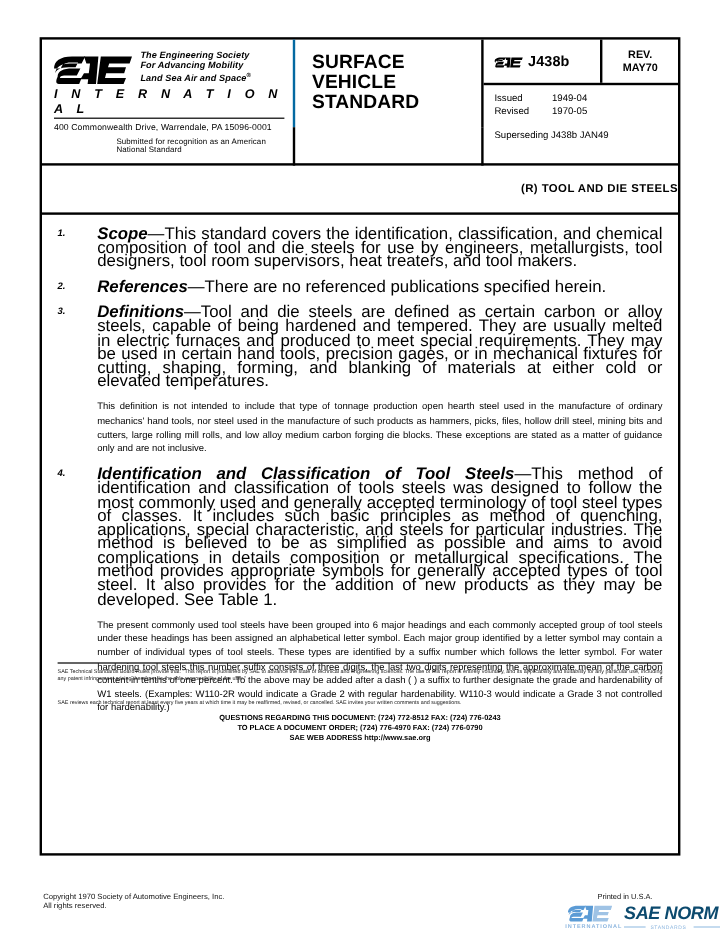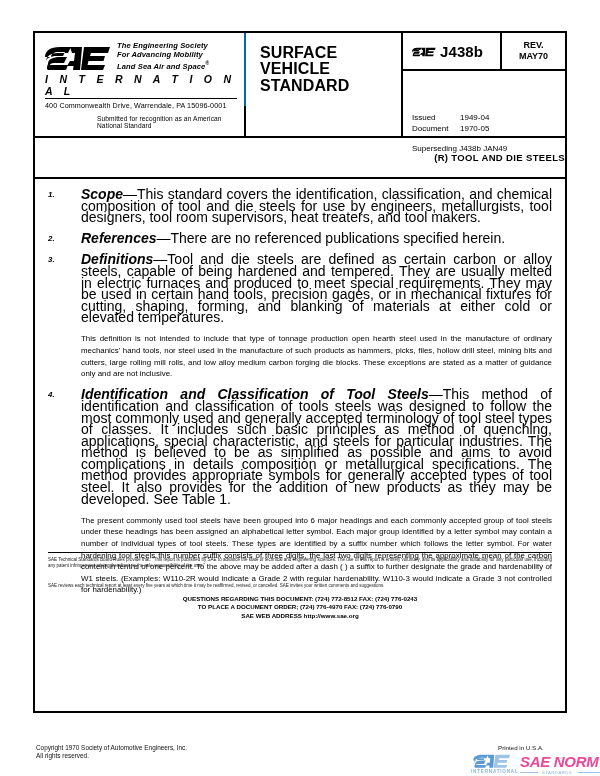--- a/index.html
+++ b/index.html
@@ -158,21 +158,21 @@
   .hdr-num {
     flex: 1 1 auto;
     display: flex;
     align-items: center;
     padding-left: 9px;
     box-sizing: border-box;
     border-right: 2px solid #000;
   }
   .hdr-num .mini-mark { width: 24px; height: 11px; flex: none; }
   .hdr-num .num-txt {
-    font-size: 15px;
+    font-size: 12px;
     font-weight: bold;
     margin-left: 4px;
     letter-spacing: 0.1px;
   }
   .hdr-rev {
     width: 63px;
     flex: none;
     display: flex;
     flex-direction: column;
     align-items: center;
@@ -183,21 +183,20 @@
   }
   .hdr-r-bot {
     position: absolute;
     left: 0; top: 38px;
     width: 100%;
     bottom: 0;
     padding: 5px 0 0 9px;
     box-sizing: border-box;
     font-size: 8px;
     line-height: 11px;
-    margin-top: 36px;
   }
   .issue-line { display: flex; }
   .issue-line .lbl { width: 48px; }
   .issue-line .val { }
   .superseding { margin-top: 9px; font-size: 8px; }
 
   
   .title-bar {
     position: absolute;
     left: 0;
@@ -330,21 +329,21 @@
     letter-spacing: 0.8px;
     color: #8ab4de;
     font-weight: bold;
   }
   .bl-norm {
     position: absolute;
     left: 50px; top: 1px;
     font-size: 15px;
     font-weight: bold;
     font-style: italic;
-    color: #ec4899;
+    color: #0c4a6e;
     letter-spacing: -0.3px;
     white-space: nowrap;
   }
   .bl-sub {
     position: absolute;
     left: 50px; top: 18px;
     font-size: 4.2px;
     letter-spacing: 0.5px;
     color: #8ab4de;
     white-space: nowrap;
@@ -414,21 +413,21 @@
             <span>REV.</span>
             <span>MAY70</span>
           </div>
         </div>
         <div class="hdr-r-bot">
           <div class="issue-line">
             <span class="lbl">Issued</span>
             <span class="val">1949-04</span>
           </div>
           <div class="issue-line">
-            <span class="lbl">Document</span>
+            <span class="lbl">Revised</span>
             <span class="val">1970-05</span>
           </div>
           <div class="superseding">Superseding J438b JAN49</div>
         </div>
       </div>
     </div>
 
     <div class="title-bar">
       <div class="t">(R) TOOL AND DIE STEELS</div>
     </div>

